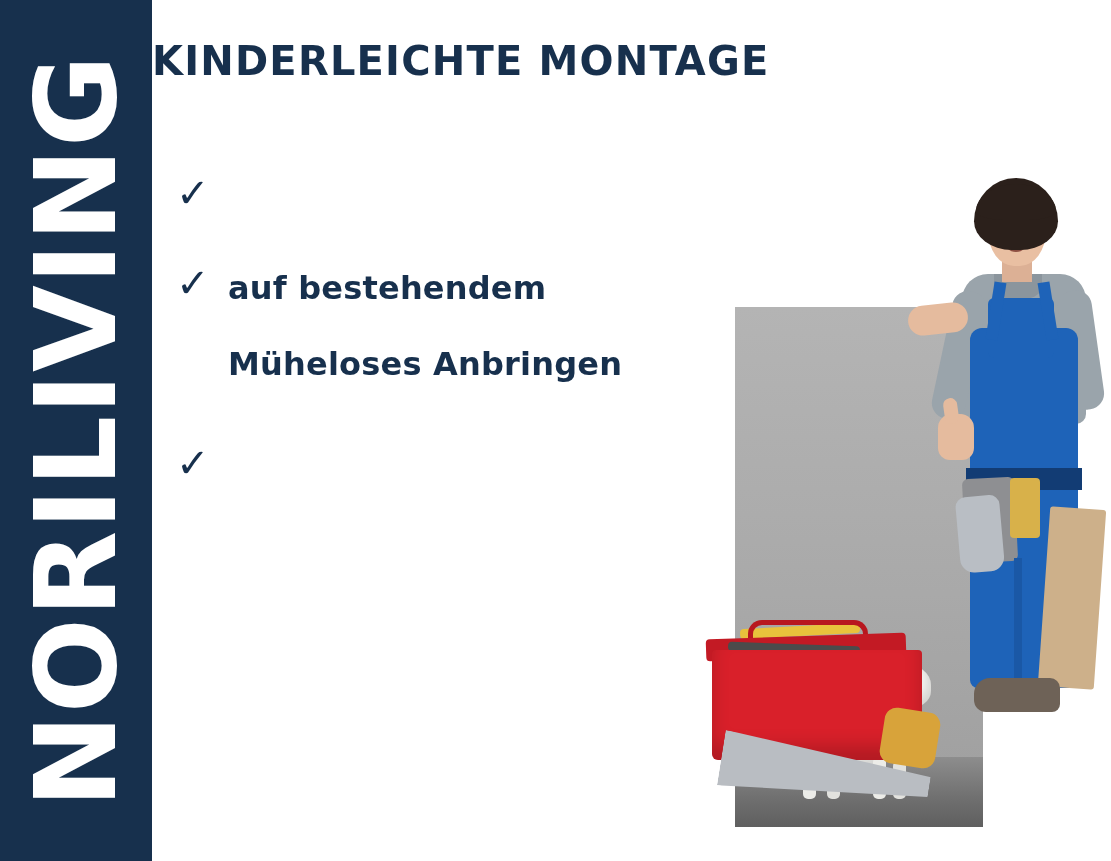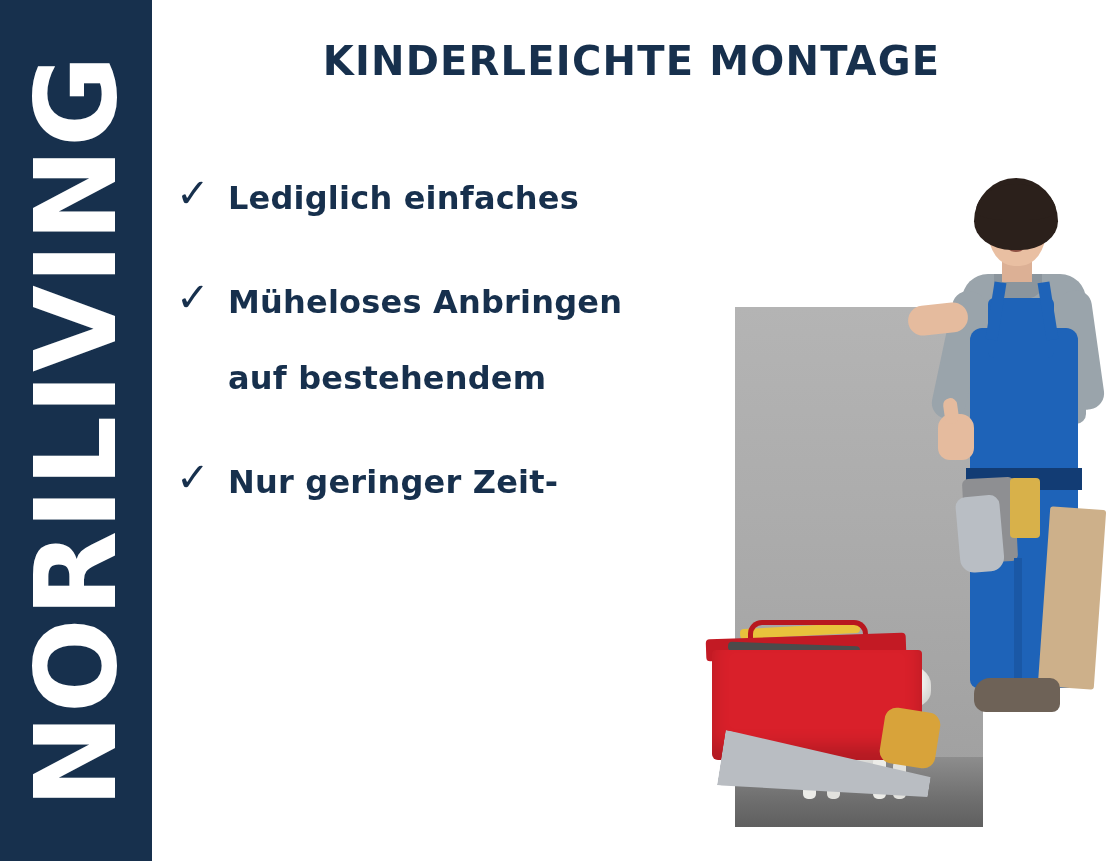--- a/index.html
+++ b/index.html
@@ -42,21 +42,20 @@
     letter-spacing: 1px;
     line-height: 1;
   }
 
   
   .headline {
     position: absolute;
     left: 152px;
     top: 38px;
     width: 959px;
-    text-align: center;
     color: #17304d;
     font-family: "DejaVu Sans", sans-serif;
     font-weight: bold;
     font-size: 40px;
     letter-spacing: 1.2px;
   }
 
   
   .bullets {
     position: absolute;
@@ -294,36 +293,34 @@
     <div class="brand-text">NORILIVING</div>
   </div>
 
   <div class="headline">KINDERLEICHTE MONTAGE</div>
 
   <div class="bullets">
 
     <div class="bullet">
       <div class="check">✓</div>
       <div class="bullet-text">
-        <div>Lediglich einfaches</div>
       </div>
     </div>
 
     <div class="bullet">
       <div class="check">✓</div>
       <div class="bullet-text">
+        <div>auf bestehendem</div>
         <div>Müheloses Anbringen</div>
-        <div>auf bestehendem</div>
       </div>
     </div>
 
     <div class="bullet">
       <div class="check">✓</div>
       <div class="bullet-text">
-        <div>Nur geringer Zeit-</div>
       </div>
     </div>
 
   </div>
 
   <div class="photo">
 
     <div class="panel">
       <div class="lamb-ground"></div>
       <div class="lamb-body"></div>

